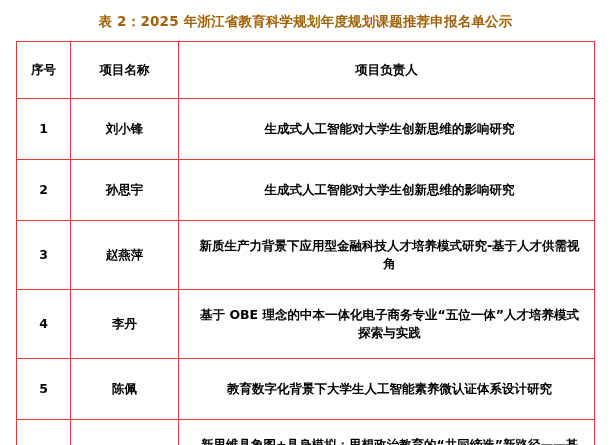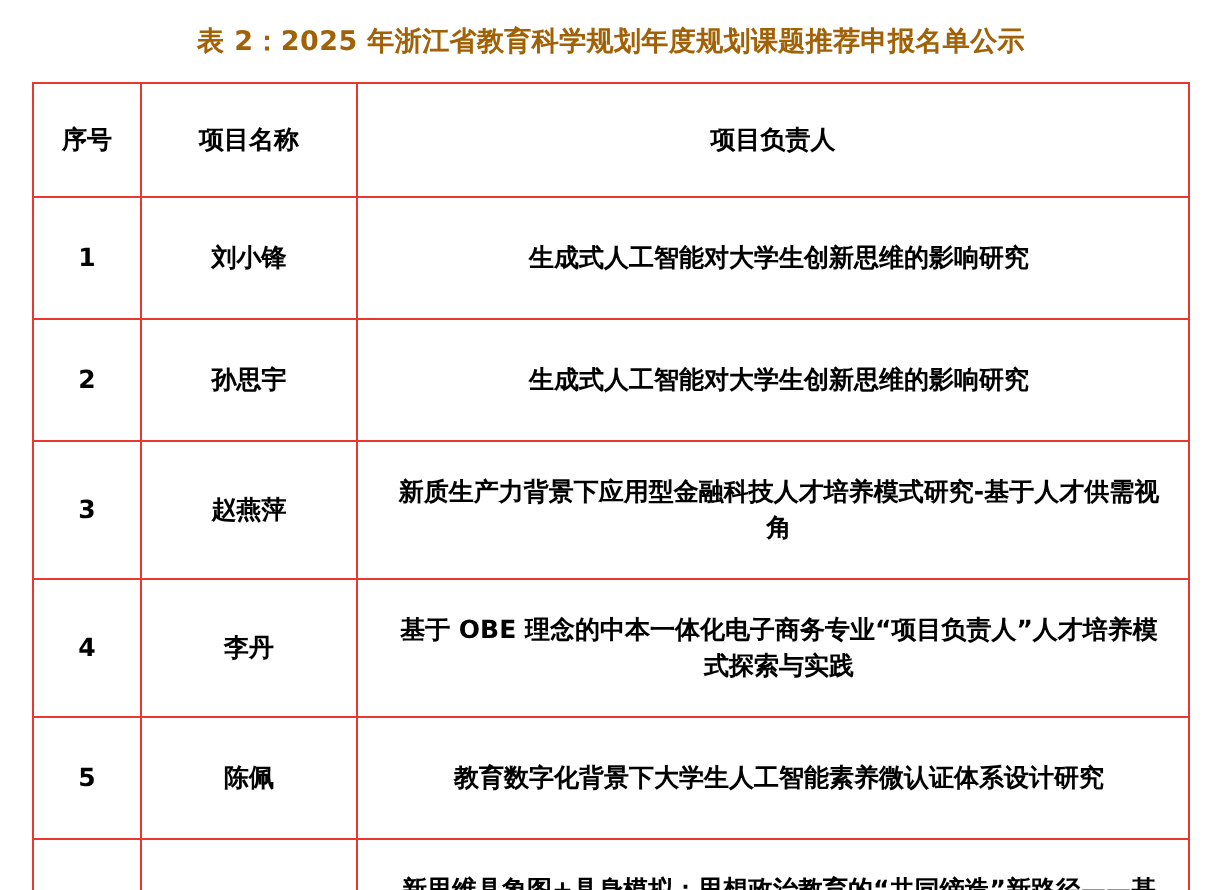--- a/index.html
+++ b/index.html
@@ -95,21 +95,21 @@
         <td class="name-cell">生成式人工智能对大学生创新思维的影响研究</td>
       </tr>
       <tr class="row-tall">
         <td>3</td>
         <td>赵燕萍</td>
         <td class="name-cell">新质生产力背景下应用型金融科技人才培养模式研究-基于人才供需视角</td>
       </tr>
       <tr class="row-tall">
         <td>4</td>
         <td>李丹</td>
-        <td class="name-cell">基于 OBE 理念的中本一体化电子商务专业“项目负责人”人才培养模式探索与实践</td>
+        <td class="name-cell">基于 OBE 理念的中本一体化电子商务专业“五位一体”人才培养模式探索与实践</td>
       </tr>
       <tr>
         <td>5</td>
         <td>陈佩</td>
         <td class="name-cell">教育数字化背景下大学生人工智能素养微认证体系设计研究</td>
       </tr>
       <tr class="row-tall">
         <td>6</td>
         <td>高东霞</td>
         <td class="name-cell">新思维具象图+具身模拟：思想政治教育的“共同缔造”新路径——基于《马克思主义基本原理》课程的探索与实践</td>

